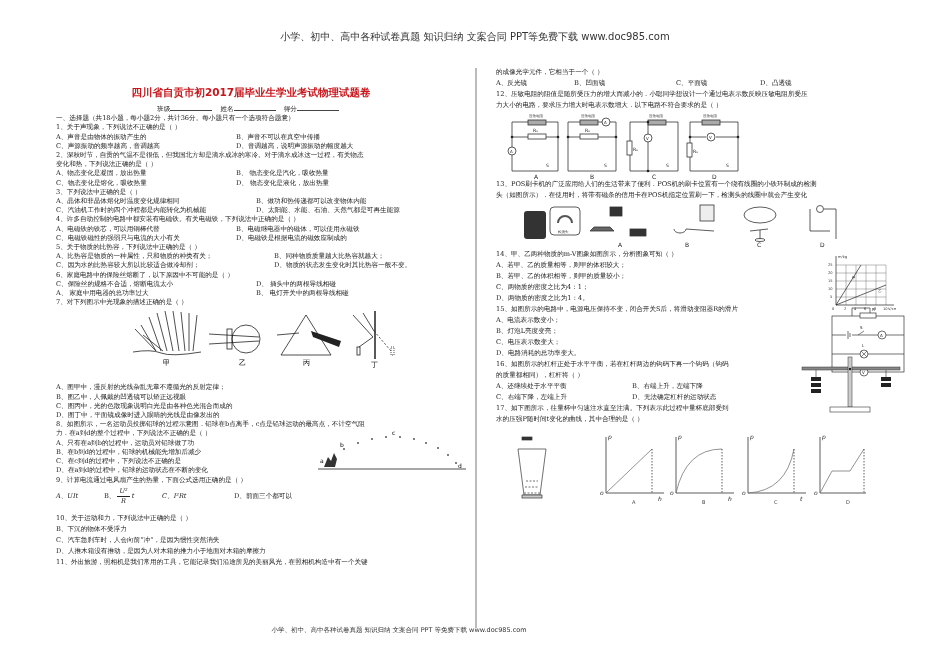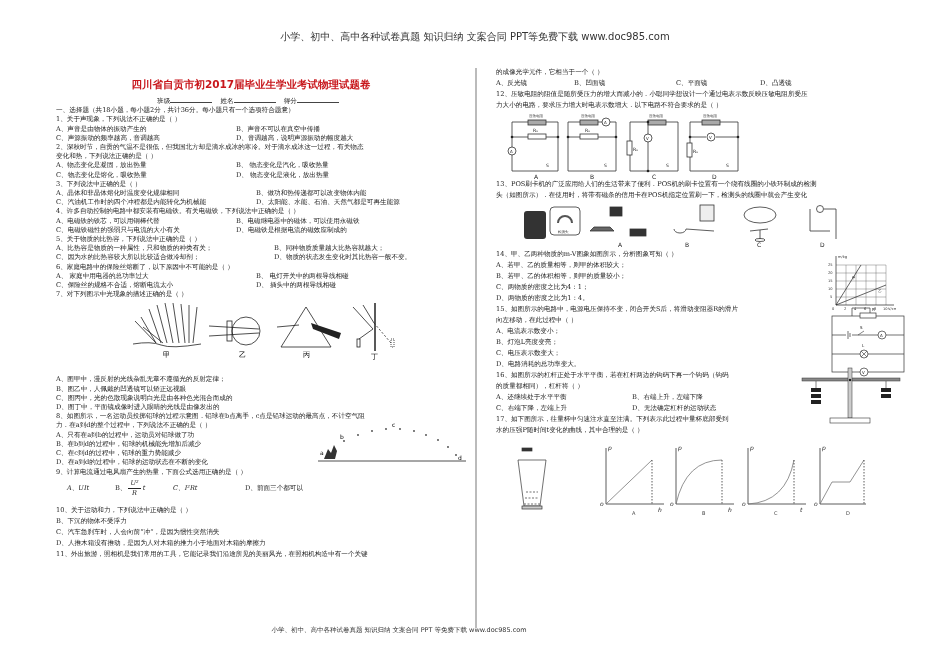--- a/index.html
+++ b/index.html
@@ -6,21 +6,21 @@
   body { width:950px; height:672px; position:relative; overflow:hidden;
          font-family:"DejaVu Serif", serif; color:#222; }
   .hdr { position:absolute; top:30px; left:0; width:950px; text-align:center;
          font-family:"DejaVu Sans", sans-serif; font-size:10px; color:#333; }
   .ftr { position:absolute; top:626px; left:0; width:798px; text-align:center;
          font-family:"DejaVu Sans", sans-serif; font-size:6.5px; color:#333; }
   .divider { position:absolute; left:475px; top:68px; width:2px; height:560px; background:#bbb; }
   .col { position:absolute; font-size:6.6px; line-height:9.2px; white-space:nowrap; }
   .colL { left:56px; top:74px; width:415px; }
   .colR { left:496px; top:67px; width:440px; }
-  .title { color:#c8171c; font-size:10.5px; font-weight:bold; text-align:center; width:390px; margin:4px 0 5px 0;
+  .title { color:#c8171c; font-size:10.5px; font-weight:bold; text-align:center; width:390px; margin:12px 0 5px 0;
            font-family:"DejaVu Sans", sans-serif; line-height:13px; }
   .blanks { text-align:center; width:390px; }
   .blank { display:inline-block; border-bottom:0.7px solid #444; width:42px; height:6px; margin-right:6px; }
   .row { display:flex; }
   .c1 { width:180px; }
   .line { display:block; }
   .gap { height:4px; }
   svg text { font-family:"DejaVu Sans", sans-serif; }
 </style>
 </head>
@@ -84,26 +84,26 @@
       <span style="width:218px">A、比热容是物质的一种属性，只和物质的种类有关；</span>
       <span>B、同种物质质量越大比热容就越大；</span>
     </div>
   <div class="row">
       <span style="width:218px">C、因为水的比热容较大所以比较适合做冷却剂；</span>
       <span>D、物质的状态发生变化时其比热容一般不变。</span>
     </div>
 
   <span class="line">6、家庭电路中的保险丝熔断了，以下原因中不可能的是（     ）</span>
   <div class="row">
+      <span style="width:200px">C、保险丝的规格不合适，熔断电流太小</span>
+      <span>D、   插头中的两根导线相碰</span>
+    </div>
+  <div class="row">
       <span style="width:200px">A、   家庭中用电器的总功率过大</span>
       <span>B、   电灯开关中的两根导线相碰</span>
-    </div>
-  <div class="row">
-      <span style="width:200px">C、保险丝的规格不合适，熔断电流太小</span>
-      <span>D、   插头中的两根导线相碰</span>
     </div>
 
   <span class="line">7、对下列图示中光现象的描述正确的是（     ）</span>
 
   <svg width="270" height="62" style="margin-left:75px;display:block;">
 
     <g stroke="#222" stroke-width="0.8" fill="none">
       <path d="M2,45 Q20,42 30,46 T70,45"></path>
       <line x1="10" y1="18" x2="25" y2="44"></line>
         <line x1="18" y1="10" x2="30" y2="44"></line>
@@ -148,21 +148,21 @@
   <span class="line">A、图甲中，漫反射的光线杂乱无章不遵循光的反射定律；</span>
   <span class="line">B、图乙中，人佩戴的凹透镜可以矫正远视眼</span>
   <span class="line">C、图丙中，光的色散现象说明白光是由各种色光混合而成的</span>
   <span class="line">D、图丁中，平面镜成像时进入眼睛的光线是由像发出的</span>
 
   <span class="line">8、如图所示，一名运动员投掷铅球的过程示意图．铅球在b点离手，c点是铅球运动的最高点，不计空气阻</span>
   <span class="line">力．在a到d的整个过程中，下列说法不正确的是（     ）</span>
   <div style="position:relative">
     <span class="line">A、只有在a到b的过程中，运动员对铅球做了功</span>
     <span class="line">B、在b到d的过程中，铅球的机械能先增加后减少</span>
-    <span class="line">C、在c到d的过程中，铅球的重力势能减少</span>
+    <span class="line">C、在c到d的过程中，下列说法不正确的是</span>
     <span class="line">D、在a到d的过程中，铅球的运动状态在不断的变化</span>
     <svg width="150" height="44" style="position:absolute;left:262px;top:-10px">
       <line x1="0" y1="40" x2="148" y2="40" stroke="#222" stroke-width="0.8"></line>
       <path d="M6,38 l4,-10 l3,4 l3,-8 l3,6 l-2,8 z" fill="#333"></path>
       <g fill="#444">
         <circle cx="26" cy="20" r="0.9"></circle>
           <circle cx="40" cy="14" r="0.9"></circle>
           <circle cx="54" cy="10" r="0.9"></circle>
         <circle cx="68" cy="8" r="0.9"></circle>
           <circle cx="82" cy="8" r="0.9"></circle>
@@ -172,21 +172,21 @@
           <circle cx="130" cy="26" r="0.9"></circle>
           <circle cx="138" cy="34" r="0.9"></circle>
       </g>
       <text x="2" y="34" font-size="6">a</text>
       <text x="22" y="18" font-size="6">b</text>
       <text x="74" y="6" font-size="6">c</text>
       <text x="140" y="39" font-size="6">d</text>
     </svg>
   </div>
   <span class="line">9、计算电流通过电风扇产生的热量，下面公式选用正确的是（     ）</span>
-  <div class="row" style="margin-left:11px;height:24px;align-items:center">
+  <div class="row" style="margin-left:0;height:24px;align-items:center">
     <span style="width:48px;font-style:italic">A、UIt</span>
     <span style="width:58px;display:flex;align-items:center">
       <span>B、</span>
       <span style="display:inline-flex;flex-direction:column;align-items:center;font-style:italic;margin:0 2px">
         <span style="border-bottom:0.7px solid #222;padding:0 2px">U²</span>
         <span>R</span>
       </span>
       <span style="font-style:italic">t</span>
     </span>
     <span style="width:72px;font-style:italic">C、I²Rt</span>
@@ -370,21 +370,20 @@
         <text x="59" y="57">10</text>
         <text x="64" y="57">V/cm³</text>
         <text x="28" y="26">甲</text>
         <text x="54" y="39">乙</text>
       </g>
     </svg>
   </div>
 
   <div style="position:relative">
     <span class="line" style="line-height:11px">15、如图所示的电路中，电源电压保持不变，闭合开关S后，将滑动变阻器R的滑片</span>
-    <span class="line" style="line-height:11px">向左移动，在此过程中（     ）</span>
     <span class="line" style="line-height:11px">A、电流表示数变小；</span>
     <span class="line" style="line-height:11px">B、灯泡L亮度变亮；</span>
     <span class="line" style="line-height:11px">C、电压表示数变大；</span>
     <span class="line" style="line-height:11px">D、电路消耗的总功率变大。</span>
     <svg width="80" height="76" style="position:absolute;left:330px;top:-2px">
       <g stroke="#333" stroke-width="0.7" fill="none">
         <rect x="6" y="14" width="72" height="56"></rect>
         <rect x="34" y="11" width="16" height="5" fill="#fff"></rect>
         <polyline points="26,14 26,6 44,6 44,11"></polyline>
         <line x1="6" y1="33" x2="78" y2="33"></line>

